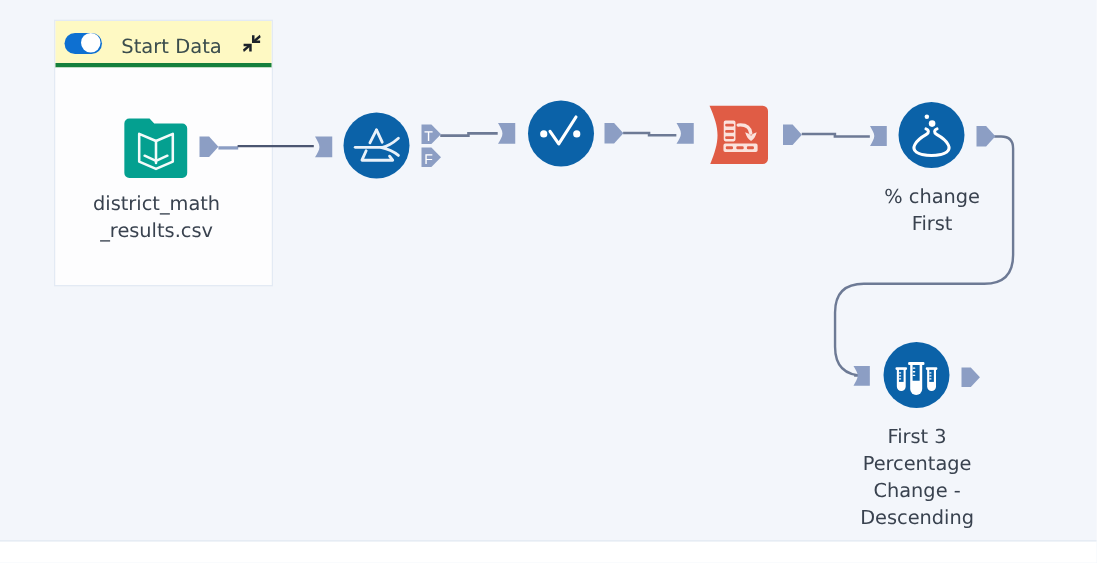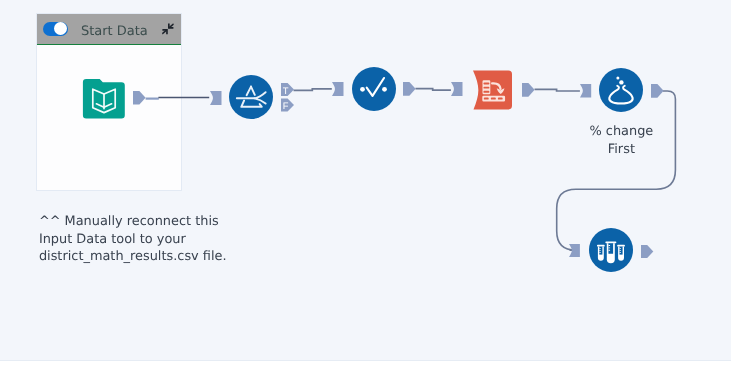--- a/index.html
+++ b/index.html
@@ -12,22 +12,22 @@
   #canvas{
     position:absolute;left:0;top:0;width:731px;height:361px;
     background:#f3f6fb;border-bottom:1px solid #e6ecf4;box-sizing:border-box;
   }
   
   .tool-container{
     position:absolute;left:36px;top:13px;width:146px;height:178px;
     background:#fdfdfe;border:1px solid #e3eaf4;box-sizing:border-box;
   }
   .tc-header{
-    position:relative;height:31px;border-bottom:1px solid #15803d;box-sizing:border-box;
-    background:#a3a3a3;
+    position:relative;height:31px;border-bottom:3px solid #15803d;box-sizing:border-box;
+    background:#fef9c3;
   }
   .tc-toggle{
     position:absolute;left:5.6px;top:7.6px;width:25.3px;height:14.2px;border-radius:7.1px;background:#0e70d1;
   }
   .tc-toggle .knob{position:absolute;right:0.7px;top:0.5px;width:13.2px;height:13.2px;border-radius:50%;background:#fff;}
   .tc-title{
     position:absolute;left:43.9px;top:9.5px;font-size:13px;line-height:16px;color:#3b4d4d;
   }
   .tc-collapse{position:absolute;left:125.2px;top:9.2px;width:11.8px;height:11.8px;}
   .tc-body{position:relative;height:145px;background:#fdfdfe;}
@@ -89,20 +89,22 @@
   <div class="node" style="left:83px;top:79px;">
     <svg width="42" height="40" viewBox="0 0 42 40">
       <path d="M3.2,0 H16.7 L19.8,3.3 H38.5 A3.3 3.3 0 0 1 41.8 6.6 V36.3 A3.3 3.3 0 0 1 38.5 39.6 H3.2 A3.3 3.3 0 0 1 -0.1 36.3 V3.3 A3.3 3.3 0 0 1 3.2 0 Z" fill="#04a090"></path>
       <g fill="none" stroke="#f3fbfa" stroke-width="1.7" stroke-linejoin="round" stroke-linecap="round">
         <path d="M9.8,10.2 L21,15.0 L32.2,10.2 L32.2,28.7 L21,33.6 L9.8,28.7 Z"></path>
         <path d="M21,15.0 L21,29.6"></path>
         <path d="M13.4,24.8 L21,28.2 L28.6,24.8"></path>
       </g>
     </svg>
   </div>
+  <div class="label" style="left:44.4px;top:127.9px;width:120px;">district_math
+_results.csv</div>
 
   <svg class="anch" style="left:133px;top:91px;" width="12.6" height="13.6" viewBox="0 0 12.6 13.6">
     <path d="M0,0 H6.4 L12.6,6.8 L6.4,13.6 H0 Z" fill="#8c9ec4"></path>
   </svg>
   <svg class="anch" style="left:209.5px;top:90.6px;" width="11.5" height="13.9" viewBox="0 0 11.5 13.9">
     <path d="M0,0 H11.5 V13.9 H0 C1.6,11.0 2.95,9.1 2.95,6.95 C2.95,4.8 1.6,2.9 0,0 Z" fill="#8c9ec4"></path>
   </svg>
   <svg class="anch" style="left:280.5px;top:83.2px;" width="13" height="28.4" viewBox="0 0 13 28.4">
     <path d="M0,0 H6.6 L13,6.5 L6.6,13 H0 Z" fill="#8c9ec4"></path>
     <path d="M0,15.4 H6.6 L13,21.9 L6.6,28.4 H0 Z" fill="#8c9ec4"></path>
@@ -217,18 +219,19 @@
         <rect x="10.3" y="24.2" width="1.5" height="0.85" rx="0.35"></rect>
         <rect x="19.4" y="17.0" width="1.8" height="0.9" rx="0.4"></rect>
         <rect x="19.4" y="19.4" width="1.8" height="0.9" rx="0.4"></rect>
         <rect x="19.4" y="21.8" width="1.8" height="0.9" rx="0.4"></rect>
         <rect x="30.5" y="20.2" width="1.5" height="0.85" rx="0.35"></rect>
         <rect x="30.5" y="22.2" width="1.5" height="0.85" rx="0.35"></rect>
         <rect x="30.5" y="24.2" width="1.5" height="0.85" rx="0.35"></rect>
       </g>
     </svg>
   </div>
-
-  <div class="note" style="left:38.9px;top:212.8px;width:280px;">^^ Manually reconnect this
-Input Data tool to your
-district_math_results.csv file.</div>
+  <div class="label" style="left:551.4px;top:283.3px;width:120px;">First 3
+Percentage
+Change -
+Descending</div>
+
 
 </div>
 
 </body></html>

